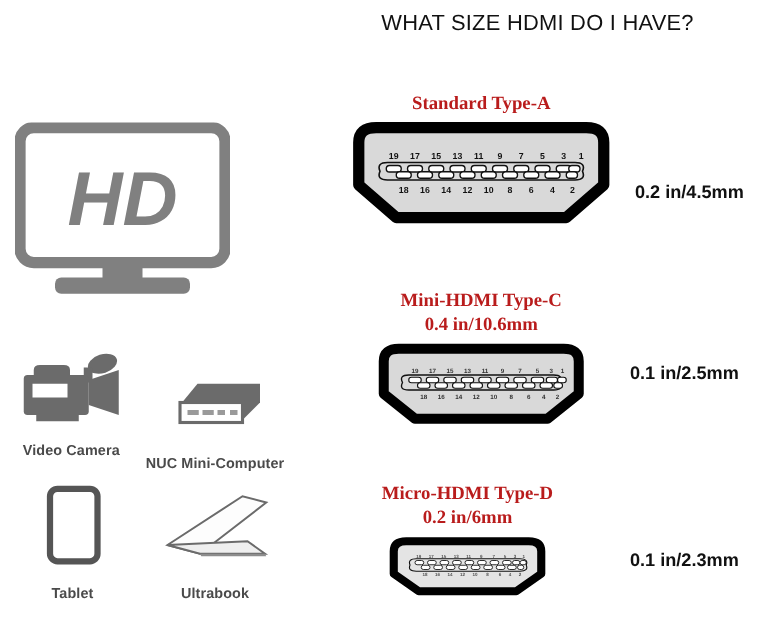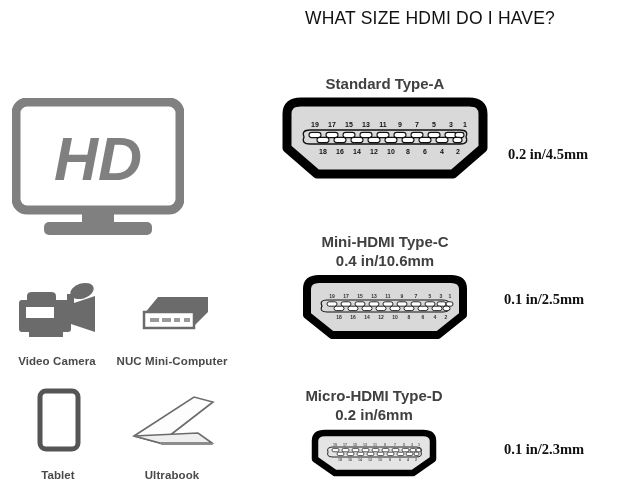--- a/index.html
+++ b/index.html
@@ -43,55 +43,55 @@
     text-align: center;
   }
   .device-label {
     font-size: 11.5px;
     font-weight: bold;
     color: #4a4a4a;
     white-space: nowrap;
     letter-spacing: 0.1px;
   }
   .cell-video   { left: 2px;   top: 282px; width: 110px; }
-  .cell-nuc     { left: 108px; top: 282px; width: 128px; }
+  .cell-nuc     { left: 108px; top: 292px; width: 128px; }
   .cell-tablet  { left: 8px;   top: 392px; width: 100px; }
   .cell-ultra   { left: 110px; top: 392px; width: 124px; }
   .device-art {
     height: 58px;
     display: flex;
     align-items: flex-end;
     justify-content: center;
   }
   .device-art-sm { height: 62px; }
   .device-label-gap { margin-top: 15px; }
 
   
   .conn-block { position: absolute; }
   .conn-heading {
     text-align: center;
     font-size: 15px;
     font-weight: bold;
     line-height: 1.28;
-    color: #404040;
+    color: #b91c1c;
     white-space: nowrap;
+    font-family: Liberation Serif, serif;
   }
   .conn-art { margin-top: 3px; display: flex; justify-content: center; }
 
   .block-a { left: 256px; top: 74px;  width: 258px; }
   .block-c { left: 272px; top: 232px; width: 226px; }
   .block-d { left: 278px; top: 386px; width: 192px; }
 
   .side-label {
     position: absolute;
     font-size: 14.5px;
     font-weight: bold;
     color: #111;
     white-space: nowrap;
-    font-family: Liberation Serif, serif;
   }
   .side-a { left: 508px; top: 146px; }
   .side-c { left: 504px; top: 291px; }
   .side-d { left: 504px; top: 441px; text-align: right; }
 </style>
 </head>
 <body>
 
 <div class="title">WHAT SIZE HDMI DO I HAVE?</div>
 

